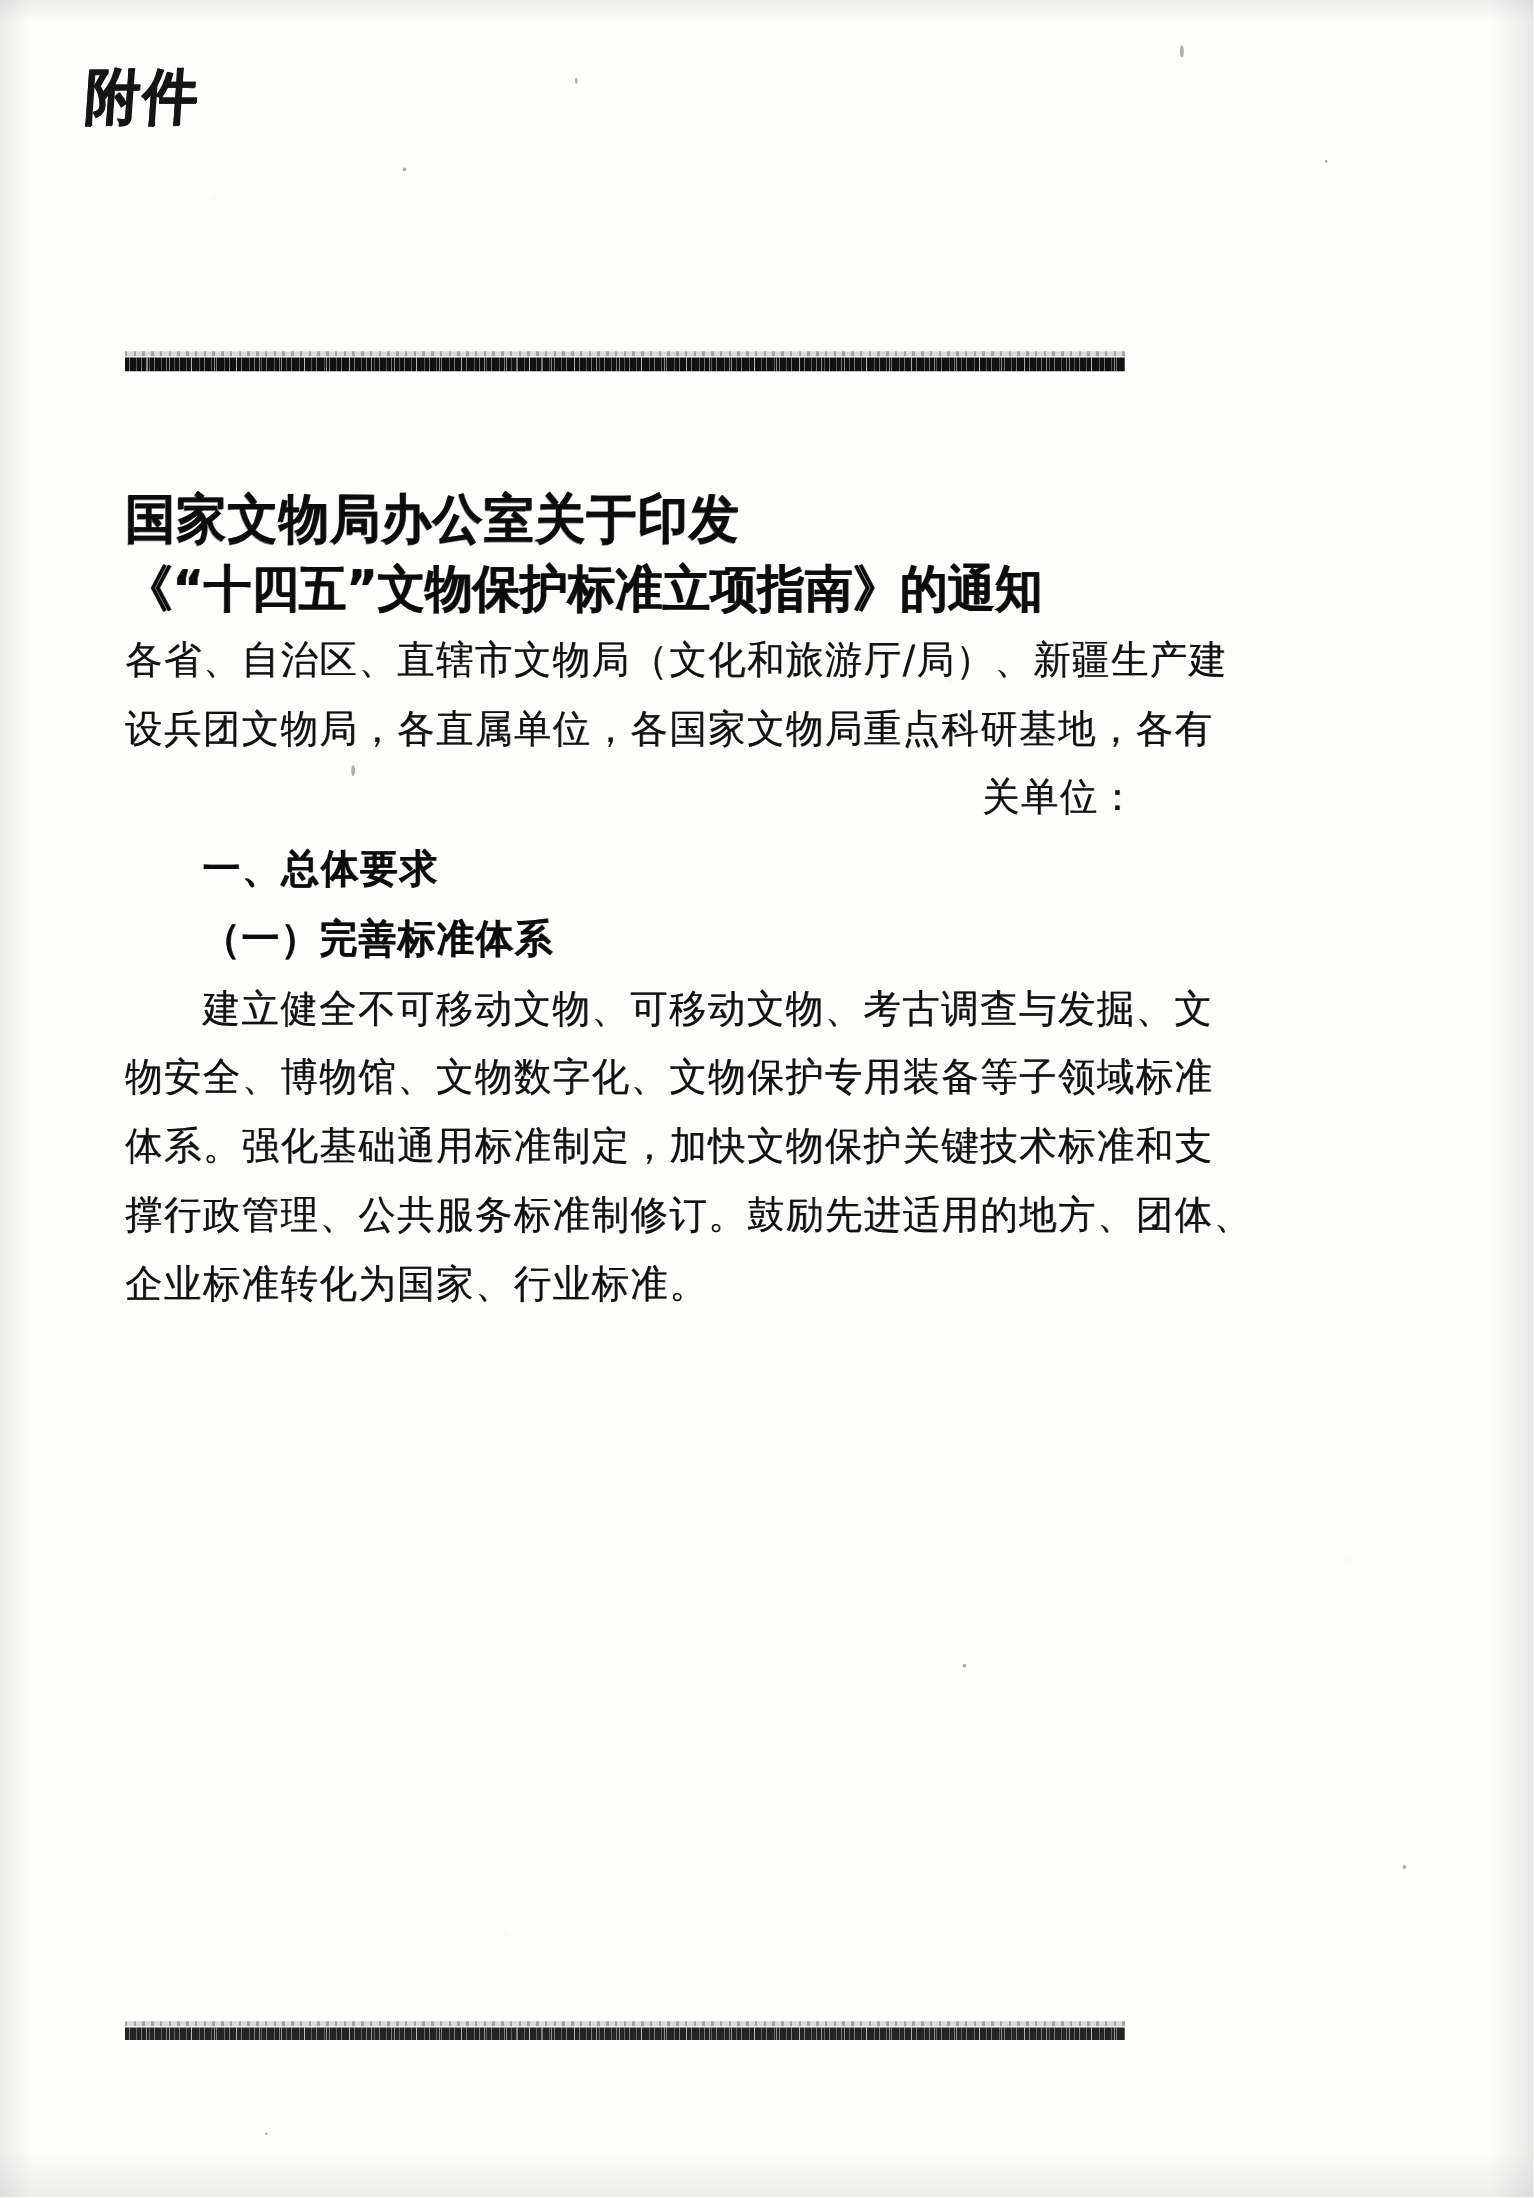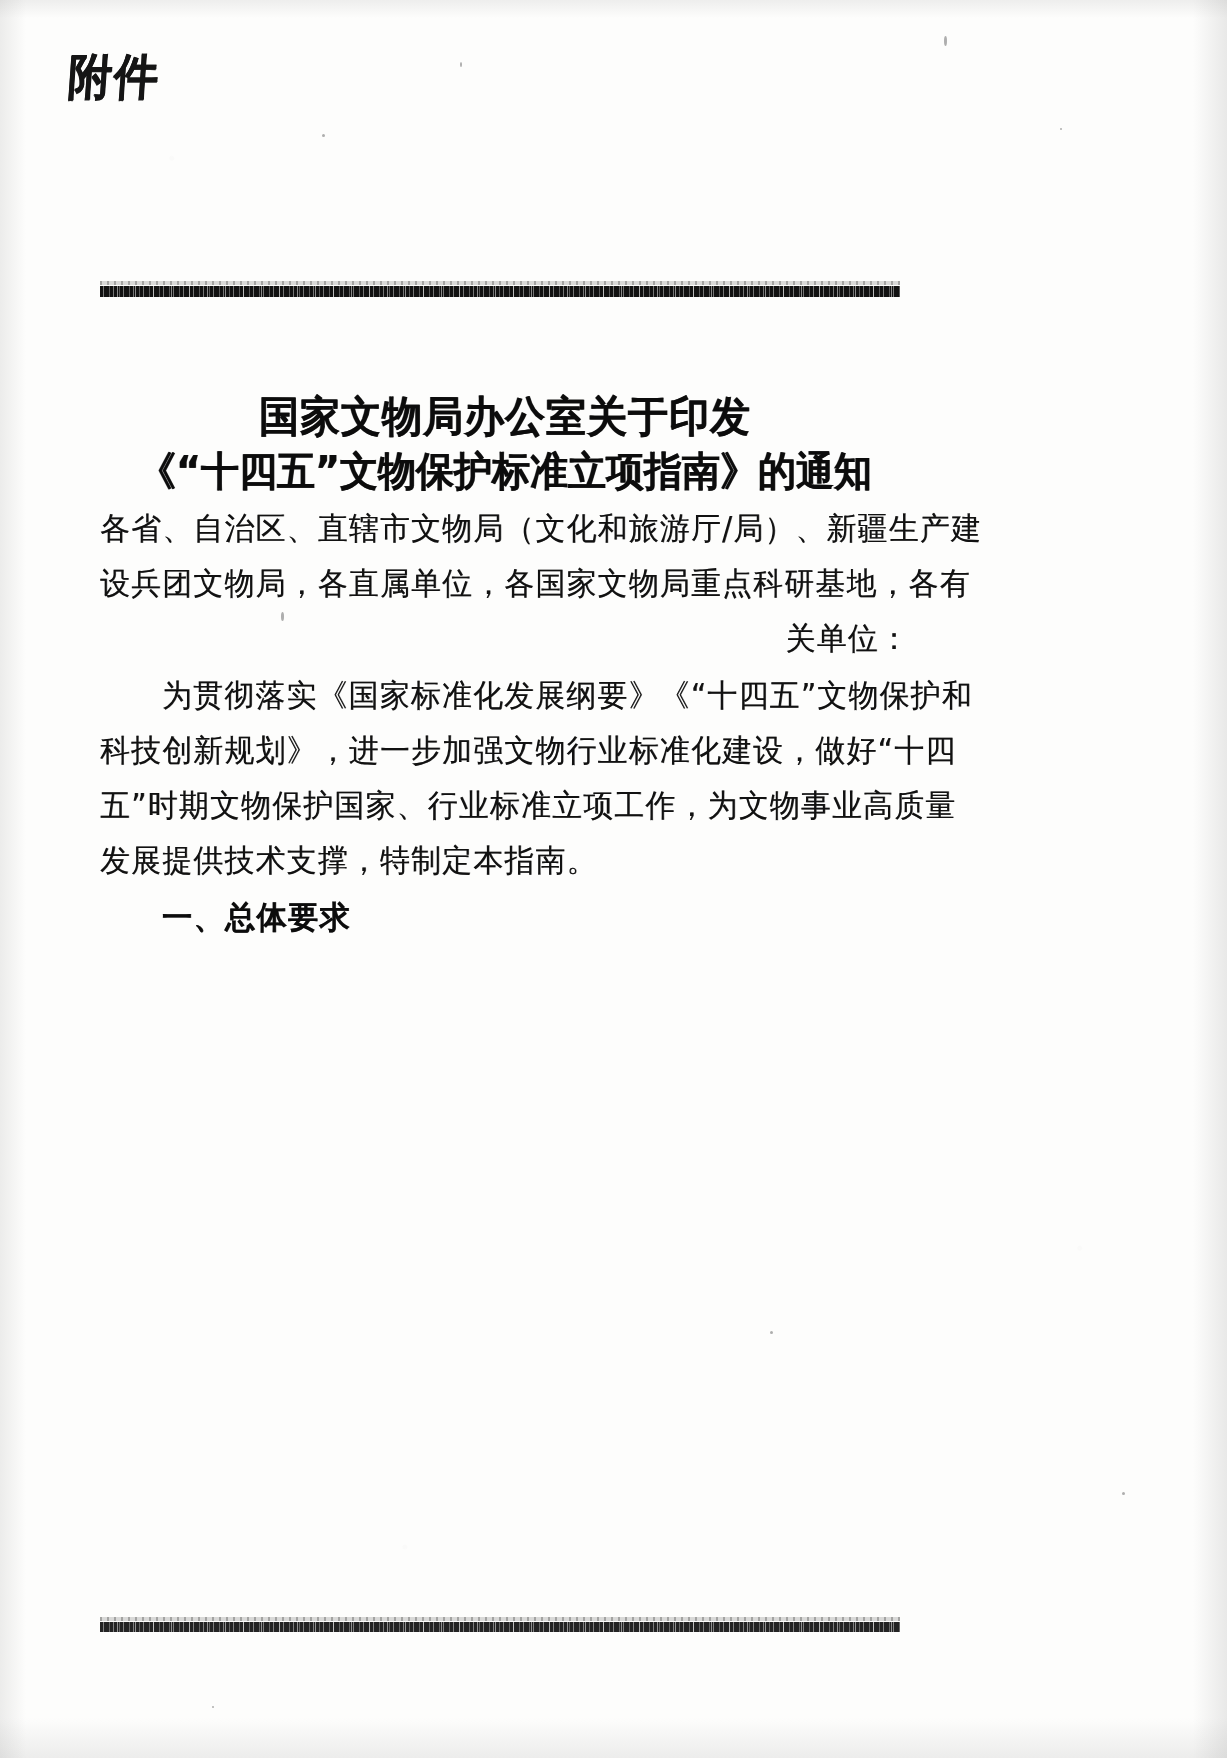--- a/index.html
+++ b/index.html
@@ -108,21 +108,21 @@
   
   .doc {
     position: absolute;
     left: 100px;
     top: 330px;
     width: 810px;
   }
 
   .title-block {
     margin-top: 58px;
-    text-align: center;
+    text-align: left;
   }
   .title-line {
     font-family: "DejaVu Sans", "Liberation Sans", sans-serif;
     font-size: 40px;
     font-weight: 700;
     line-height: 1.42;
     letter-spacing: 1px;
     color: #0c0c0c;
     white-space: nowrap;
     transform: scaleY(1.06);
@@ -195,27 +195,29 @@
       <div class="title-line">国家文物局办公室关于印发</div>
       <div class="title-line second">《“十四五”文物保护标准立项指南》的通知</div>
     </div>
 
     <div class="addressee block">
       <div class="para-line">各省、自治区、直辖市文物局（文化和旅游厅/局）、新疆生产建</div>
       <div class="para-line">设兵团文物局，各直属单位，各国家文物局重点科研基地，各有</div>
       <div class="para-line">关单位：</div>
     </div>
 
-    <div class="block">
-      <div class="para-line indent">为贯彻落实《国家标准化发展纲要》《“十四五”文物保护和</div>
-      <div class="para-line">科技创新规划》，进一步加强文物行业标准化建设，做好“十四</div>
-      <div class="para-line">五”时期文物保护国家、行业标准立项工作，为文物事业高质量</div>
-      <div class="para-line">发展提供技术支撑，特制定本指南。</div>
-    </div>
 
     <div class="block">
       <div class="section-heading">一、总体要求</div>
 
+      <div>
+        <div class="section-heading sub">（一）完善标准体系</div>
+        <div class="para-line indent">建立健全不可移动文物、可移动文物、考古调查与发掘、文</div>
+        <div class="para-line">物安全、博物馆、文物数字化、文物保护专用装备等子领域标准</div>
+        <div class="para-line">体系。强化基础通用标准制定，加快文物保护关键技术标准和支</div>
+        <div class="para-line">撑行政管理、公共服务标准制修订。鼓励先进适用的地方、团体、</div>
+        <div class="para-line">企业标准转化为国家、行业标准。</div>
+      </div>
 
     </div>
 
   </div>
 </div>
 
 </body></html>

